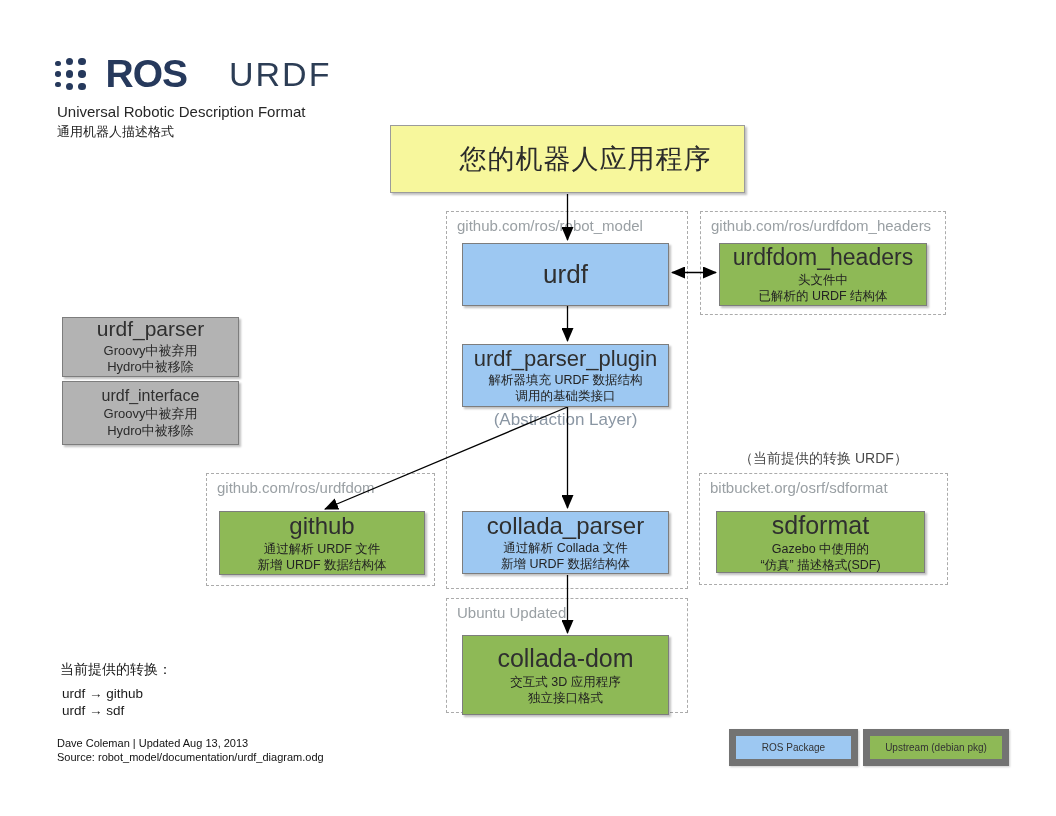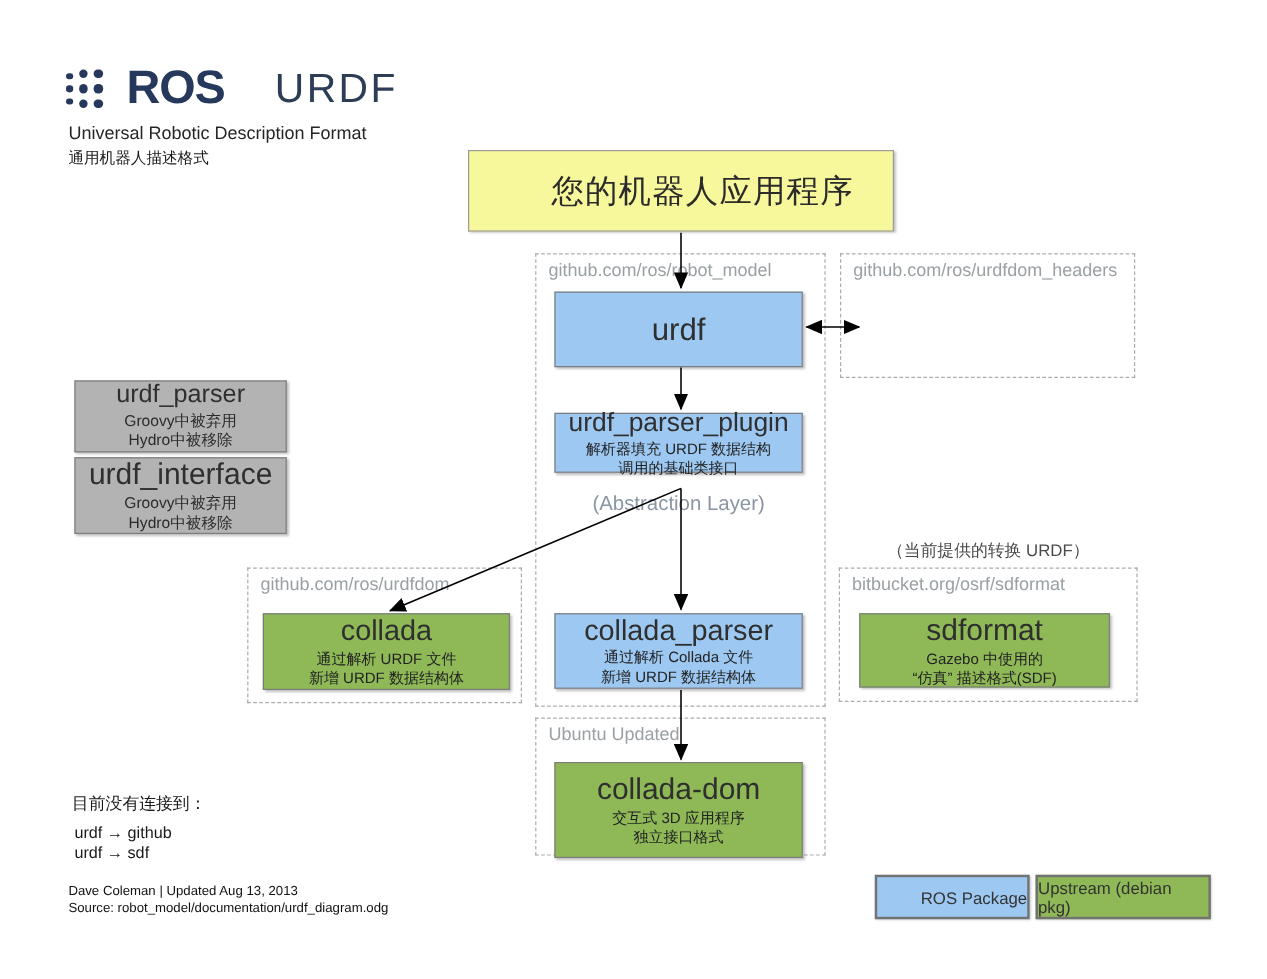--- a/index.html
+++ b/index.html
@@ -39,22 +39,22 @@
   .ann { position:absolute; z-index:2; }
   .abstraction { left:462px; top:410px; width:207px; text-align:center; font-size:17px; color:#8A96A3; }
   .sdf-note { left:699px; top:450px; width:249px; text-align:center; font-size:14px; color:#4a4a4a; }
   .conv-title { left:60px; top:661px; font-size:14px; color:#1a1a1a; }
   .conv-line1 { left:62px; top:686px; font-size:13.5px; color:#1a1a1a; }
   .conv-line2 { left:62px; top:703px; font-size:13.5px; color:#1a1a1a; }
   .footer1 { left:57px; top:737px; font-size:11px; color:#111; }
   .footer2 { left:57px; top:751px; font-size:11px; color:#111; }
 
   
-  .legend-box { position:absolute; z-index:3; border:2px solid #737373; display:flex; align-items:center;
-                justify-content:flex-end; font-size:14px; color:#333; box-shadow:1px 1px 2px rgba(0,0,0,.2); }
+  .legend-box { position:absolute; z-index:3; border:7px solid #737373; display:flex; align-items:center;
+                justify-content:center; font-size:10px; color:#333; box-shadow:1px 1px 2px rgba(0,0,0,.2); }
 
   
   svg.arrows { position:absolute; left:0; top:0; z-index:2; pointer-events:none; }
 </style>
 </head>
 <body>
 
 <div class="canvas">
 
   <div class="logo-row">
@@ -117,41 +117,46 @@
   </svg>
 
   <div class="node yellow app-box" style="left:390px;top:125px;width:355px;height:68px">
     <div>您的机器人应用程序</div>
   </div>
 
   <div class="node blue" style="left:462px;top:243px;width:207px;height:63px">
     <div class="node-title" style="font-size:26px">urdf</div>
   </div>
 
+  <div class="node green" style="left:719px;top:243px;width:208px;height:63px">
+    <div class="node-title" style="font-size:23px">urdfdom_headers</div>
+    <div class="node-sub">头文件中
+已解析的 URDF 结构体</div>
+  </div>
 
   <div class="node gray" style="left:62px;top:317px;width:177px;height:60px">
     <div class="node-title" style="font-size:21px">urdf_parser</div>
     <div class="node-sub">Groovy中被弃用
 Hydro中被移除</div>
   </div>
 
   <div class="node gray" style="left:62px;top:381px;width:177px;height:64px">
-    <div class="node-title" style="font-size:25px">urdf_interface</div>
+    <div class="node-title" style="font-size:16px">urdf_interface</div>
     <div class="node-sub">Groovy中被弃用
 Hydro中被移除</div>
   </div>
 
-  <div class="node blue" style="left:462px;top:344px;width:207px;height:50px">
+  <div class="node blue" style="left:462px;top:344px;width:207px;height:63px">
     <div class="node-title" style="font-size:22px">urdf_parser_plugin</div>
     <div class="node-sub">解析器填充 URDF 数据结构
 调用的基础类接口</div>
   </div>
 
   <div class="node green" style="left:219px;top:511px;width:206px;height:64px">
-    <div class="node-title" style="font-size:24px">collada</div>
+    <div class="node-title" style="font-size:24px">github</div>
     <div class="node-sub">通过解析 URDF 文件
 新增 URDF 数据结构体</div>
   </div>
 
   <div class="node blue" style="left:462px;top:511px;width:207px;height:63px">
     <div class="node-title" style="font-size:24px">collada_parser</div>
     <div class="node-sub">通过解析 Collada 文件
 新增 URDF 数据结构体</div>
   </div>
 
@@ -160,21 +165,21 @@
     <div class="node-sub">Gazebo 中使用的
 “仿真” 描述格式(SDF)</div>
   </div>
 
   <div class="node green" style="left:462px;top:635px;width:207px;height:80px">
     <div class="node-title" style="font-size:25px">collada-dom</div>
     <div class="node-sub">交互式 3D 应用程序
 独立接口格式</div>
   </div>
 
-  <div class="ann conv-title">目前没有连接到：</div>
+  <div class="ann conv-title">当前提供的转换：</div>
   <div class="ann conv-line1">urdf → github</div>
   <div class="ann conv-line2">urdf → sdf</div>
 
   <div class="legend-box" style="left:729px;top:729px;width:129px;height:37px;background:#9DC8F2">
     <span>ROS Package</span>
   </div>
   <div class="legend-box" style="left:863px;top:729px;width:146px;height:37px;background:#8EB956">
     <span>Upstream (debian pkg)</span>
   </div>
 

